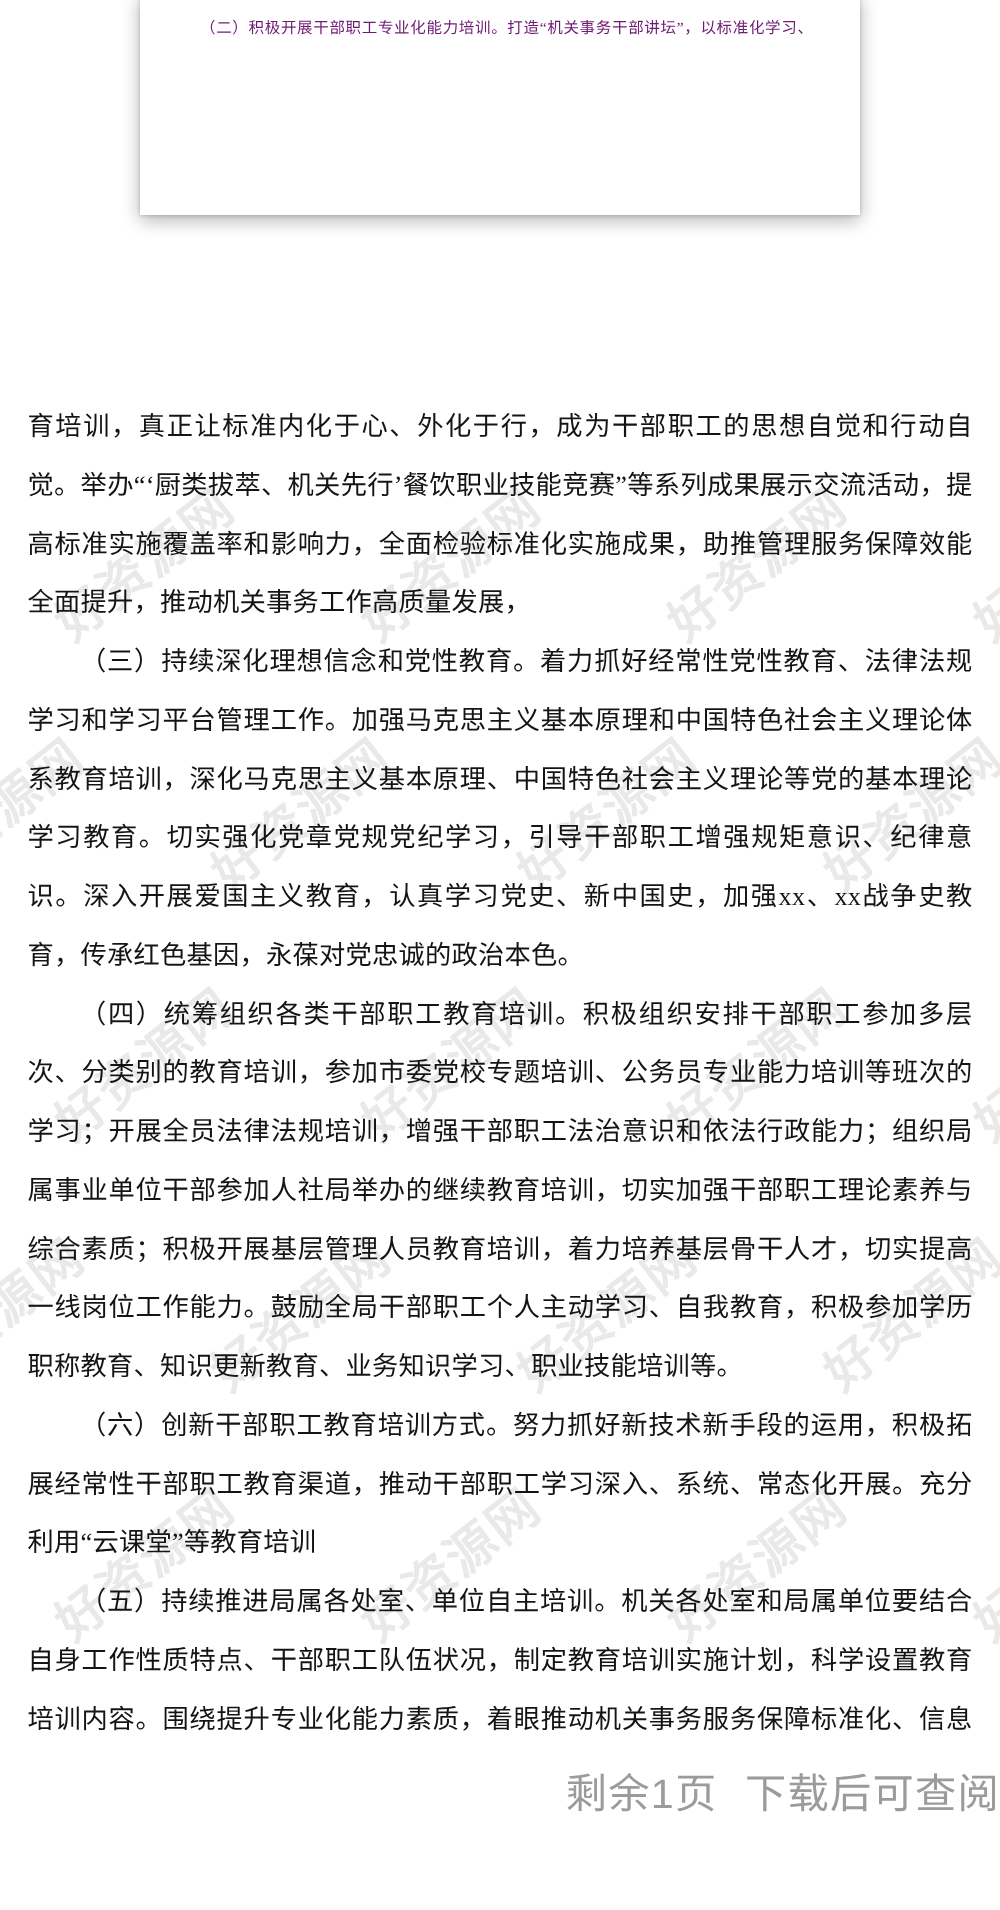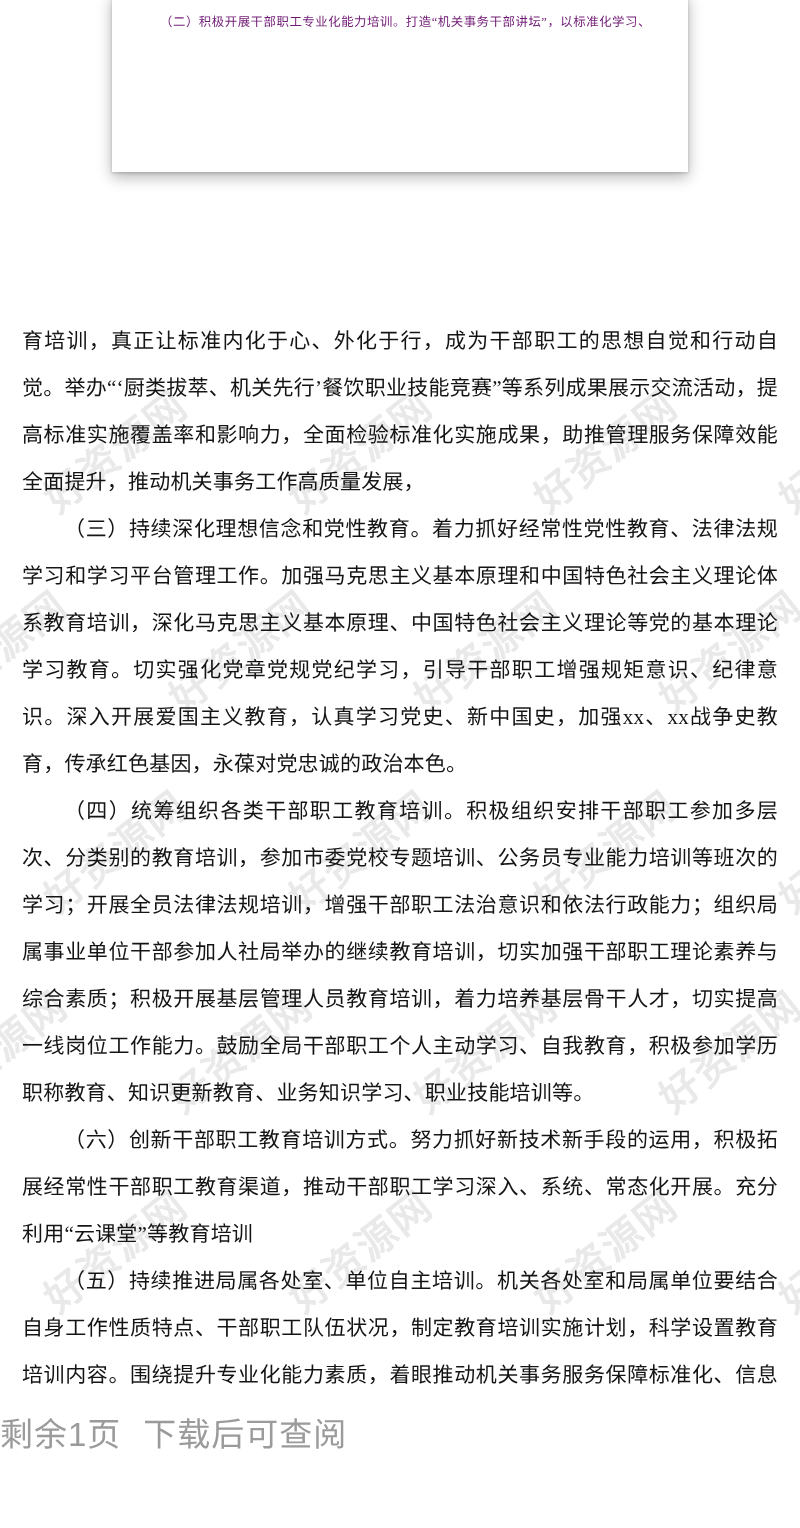--- a/index.html
+++ b/index.html
@@ -99,21 +99,21 @@
     transform-origin: left top;
     letter-spacing: 2px;
   }
 
   
   .notice {
     position: absolute;
     left: 0;
     top: 1408px;
     width: 800px;
-    text-align: left;
+    text-align: right;
     z-index: 4;
   }
   .notice-text {
     display: inline-block;
     font-family: "Liberation Sans", "DejaVu Sans", sans-serif;
     font-size: 33px;
     color: #9b9b9b;
     letter-spacing: 1px;
   }
   .notice-gap { display: inline-block; width: 22px; }

